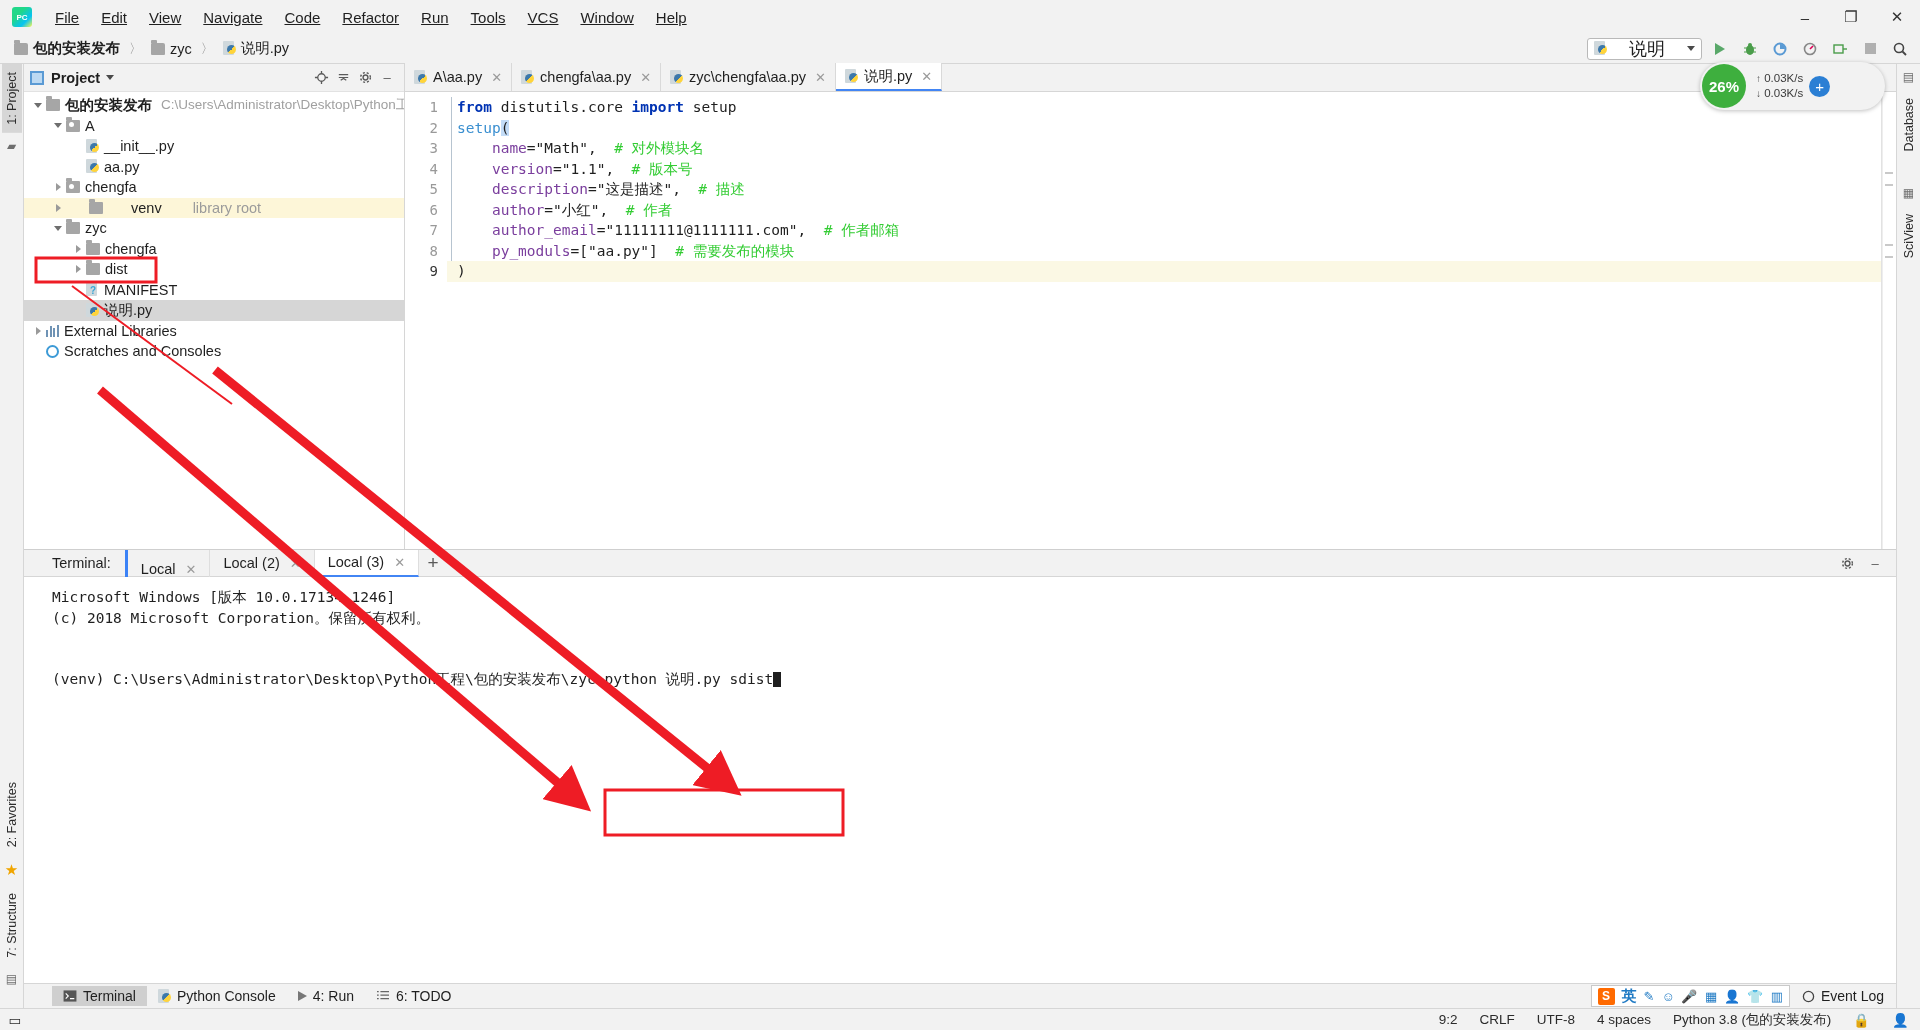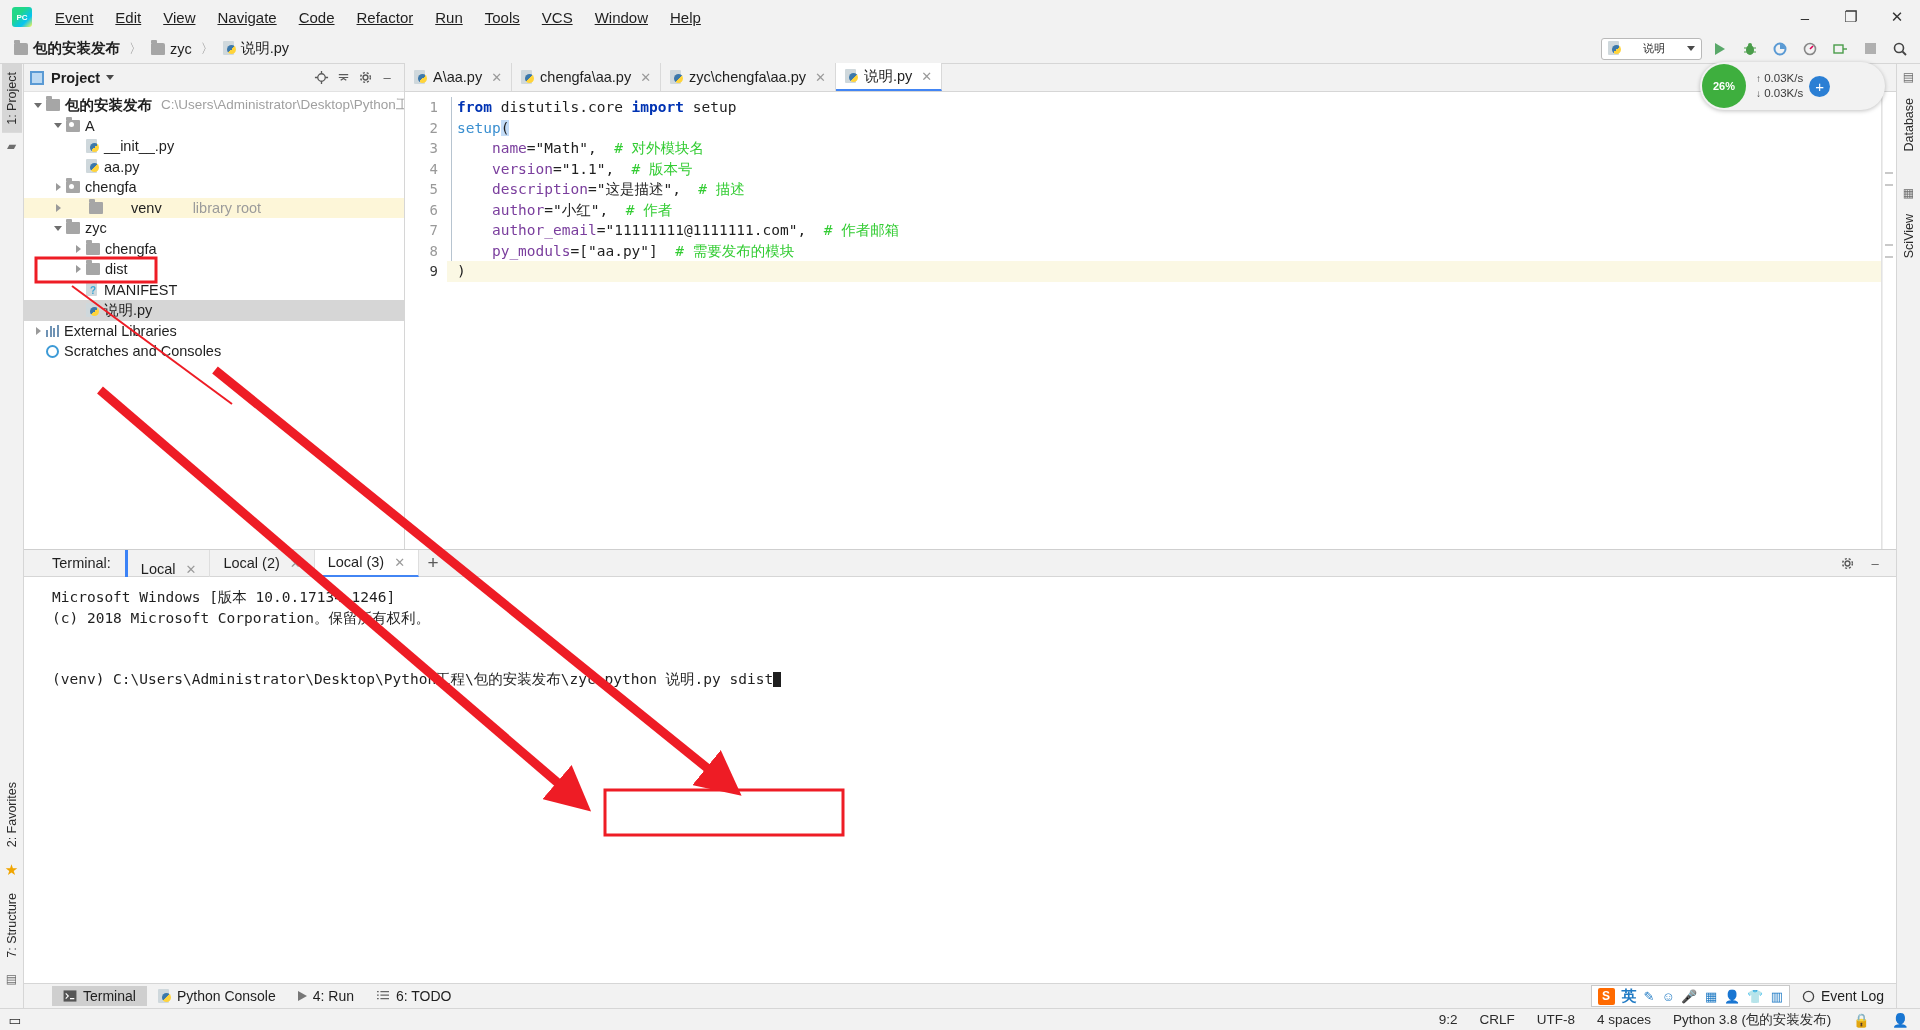--- a/index.html
+++ b/index.html
@@ -35,21 +35,21 @@
   .crumb-sep { color:#909090; font-size:13px; padding:0 2px; }
   .ficon { width:14px; height:12px; background:#a6a6a6; border-radius:1px 2px 1px 1px; position:relative; flex:0 0 14px; }
   .ficon::before { content:""; position:absolute; left:0; top:-3px; width:6px; height:3px; background:#a6a6a6; border-radius:1px 1px 0 0;}
   .pyicon { width:13px; height:15px; position:relative; flex:0 0 13px; }
   .pyicon::before{content:"";position:absolute;left:0;top:0;width:11px;height:14px;background:#cfd8dc;border-radius:1px;}
   .pyicon::after{content:"";position:absolute;left:4px;top:4px;width:9px;height:9px;border-radius:50%;
      background:linear-gradient(135deg,#3c78aa 50%,#ffd43b 50%);}
   .nav-spacer { flex:1; }
   .rt-tools { display:flex; align-items:center; gap:6px; padding-right:8px; }
   .runcfg { display:flex; align-items:center; gap:22px; background:#fff; border:1px solid #b9b9b9; border-radius:3px;
-            height:22px; padding:0 6px; font-size:11px; min-width:86px; }
+            height:22px; padding:0 6px; font-size:18px; min-width:86px; }
   .tbtn { width:24px; height:24px; display:flex; align-items:center; justify-content:center; }
   .tri { width:0;height:0;border-left:10px solid #59a869;border-top:6px solid transparent;border-bottom:6px solid transparent; }
   .stopsq { width:11px;height:11px;background:#b0b0b0; }
 
   
   .main { flex:1; display:flex; min-height:0; }
   .leftrail, .rightrail { width:24px; background:#f2f2f2; display:flex; flex-direction:column;
                           align-items:center; justify-content:flex-start; border-right:1px solid #d6d6d6; }
   .rightrail { border-right:none; border-left:1px solid #d6d6d6; }
   .vlabel { writing-mode:vertical-rl; text-orientation:mixed; transform:rotate(180deg);
@@ -156,35 +156,35 @@
   .sb-sp { flex:1; }
   .sb-it { padding:0 11px; white-space:nowrap; }
 
   
   .overlay { position:absolute; inset:0; pointer-events:none; z-index:40; }
 
   
   .cpu-widget { position:absolute; top:62px; right:35px; width:185px; height:48px; background:#f2f2f2;
       border-radius:24px; display:flex; align-items:center; box-shadow:0 1px 4px rgba(0,0,0,.25); z-index:30; }
   .cpu-circle { width:44px;height:44px;border-radius:50%;background:#3eaf3e;color:#fff;display:flex;
-      align-items:center;justify-content:center;font-size:11px;font-weight:bold;margin-left:2px;flex:0 0 44px;}
+      align-items:center;justify-content:center;font-size:15px;font-weight:bold;margin-left:2px;flex:0 0 44px;}
   .cpu-rates { margin-left:10px; font-size:11.5px; color:#3a3a3a; line-height:15px; }
   .cpu-rates span.ar { color:#4a4a4a; font-size:10px; }
   .cpu-plus { width:21px;height:21px;border-radius:50%;background:#2b7fd4;color:#fff;display:flex;
       align-items:center;justify-content:center;font-size:15px;margin-left:6px;flex:0 0 21px;}
 </style>
 </head>
 <body>
 
 <div class="win">
 
   <div class="titlebar">
     <div class="pc-logo">PC</div>
     <div class="menu">
-      <div class="menu-item"><u>Event</u></div>
+      <div class="menu-item"><u>File</u></div>
       <div class="menu-item"><u>Edit</u></div>
       <div class="menu-item"><u>View</u></div>
       <div class="menu-item"><u>Navigate</u></div>
       <div class="menu-item"><u>Code</u></div>
       <div class="menu-item"><u>Refactor</u></div>
       <div class="menu-item"><u>Run</u></div>
       <div class="menu-item"><u>Tools</u></div>
       <div class="menu-item"><u>VCS</u></div>
       <div class="menu-item"><u>Window</u></div>
       <div class="menu-item"><u>Help</u></div>

